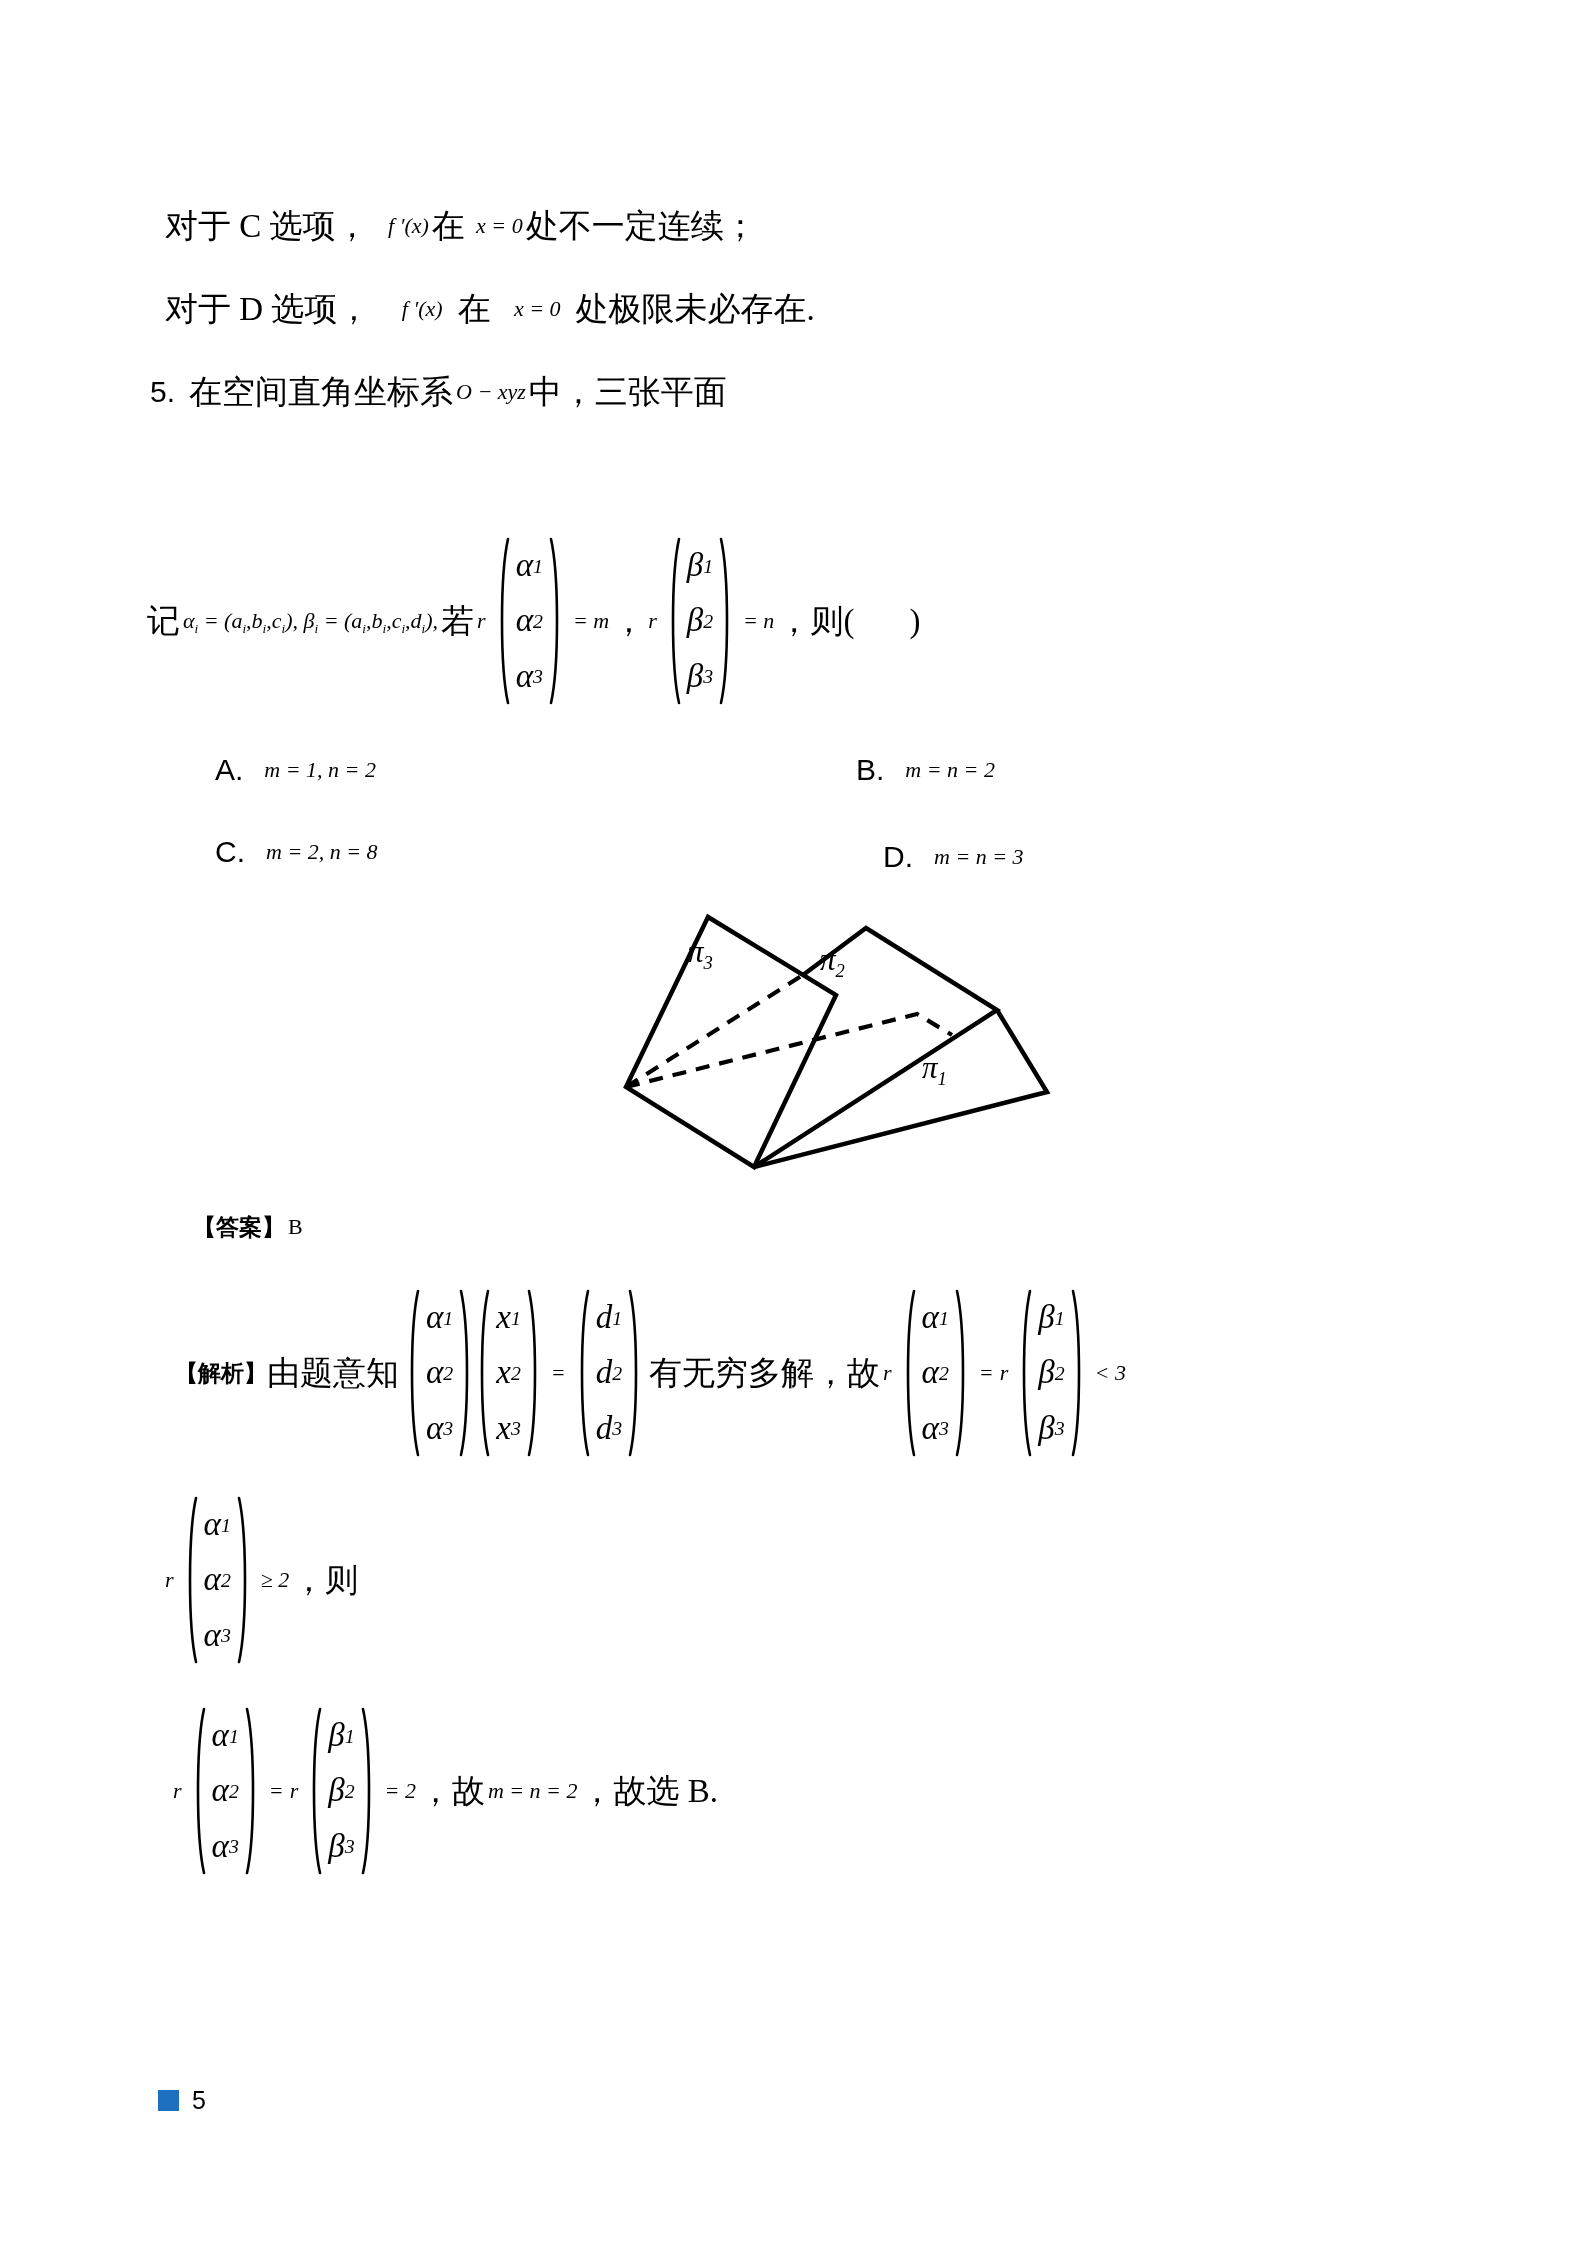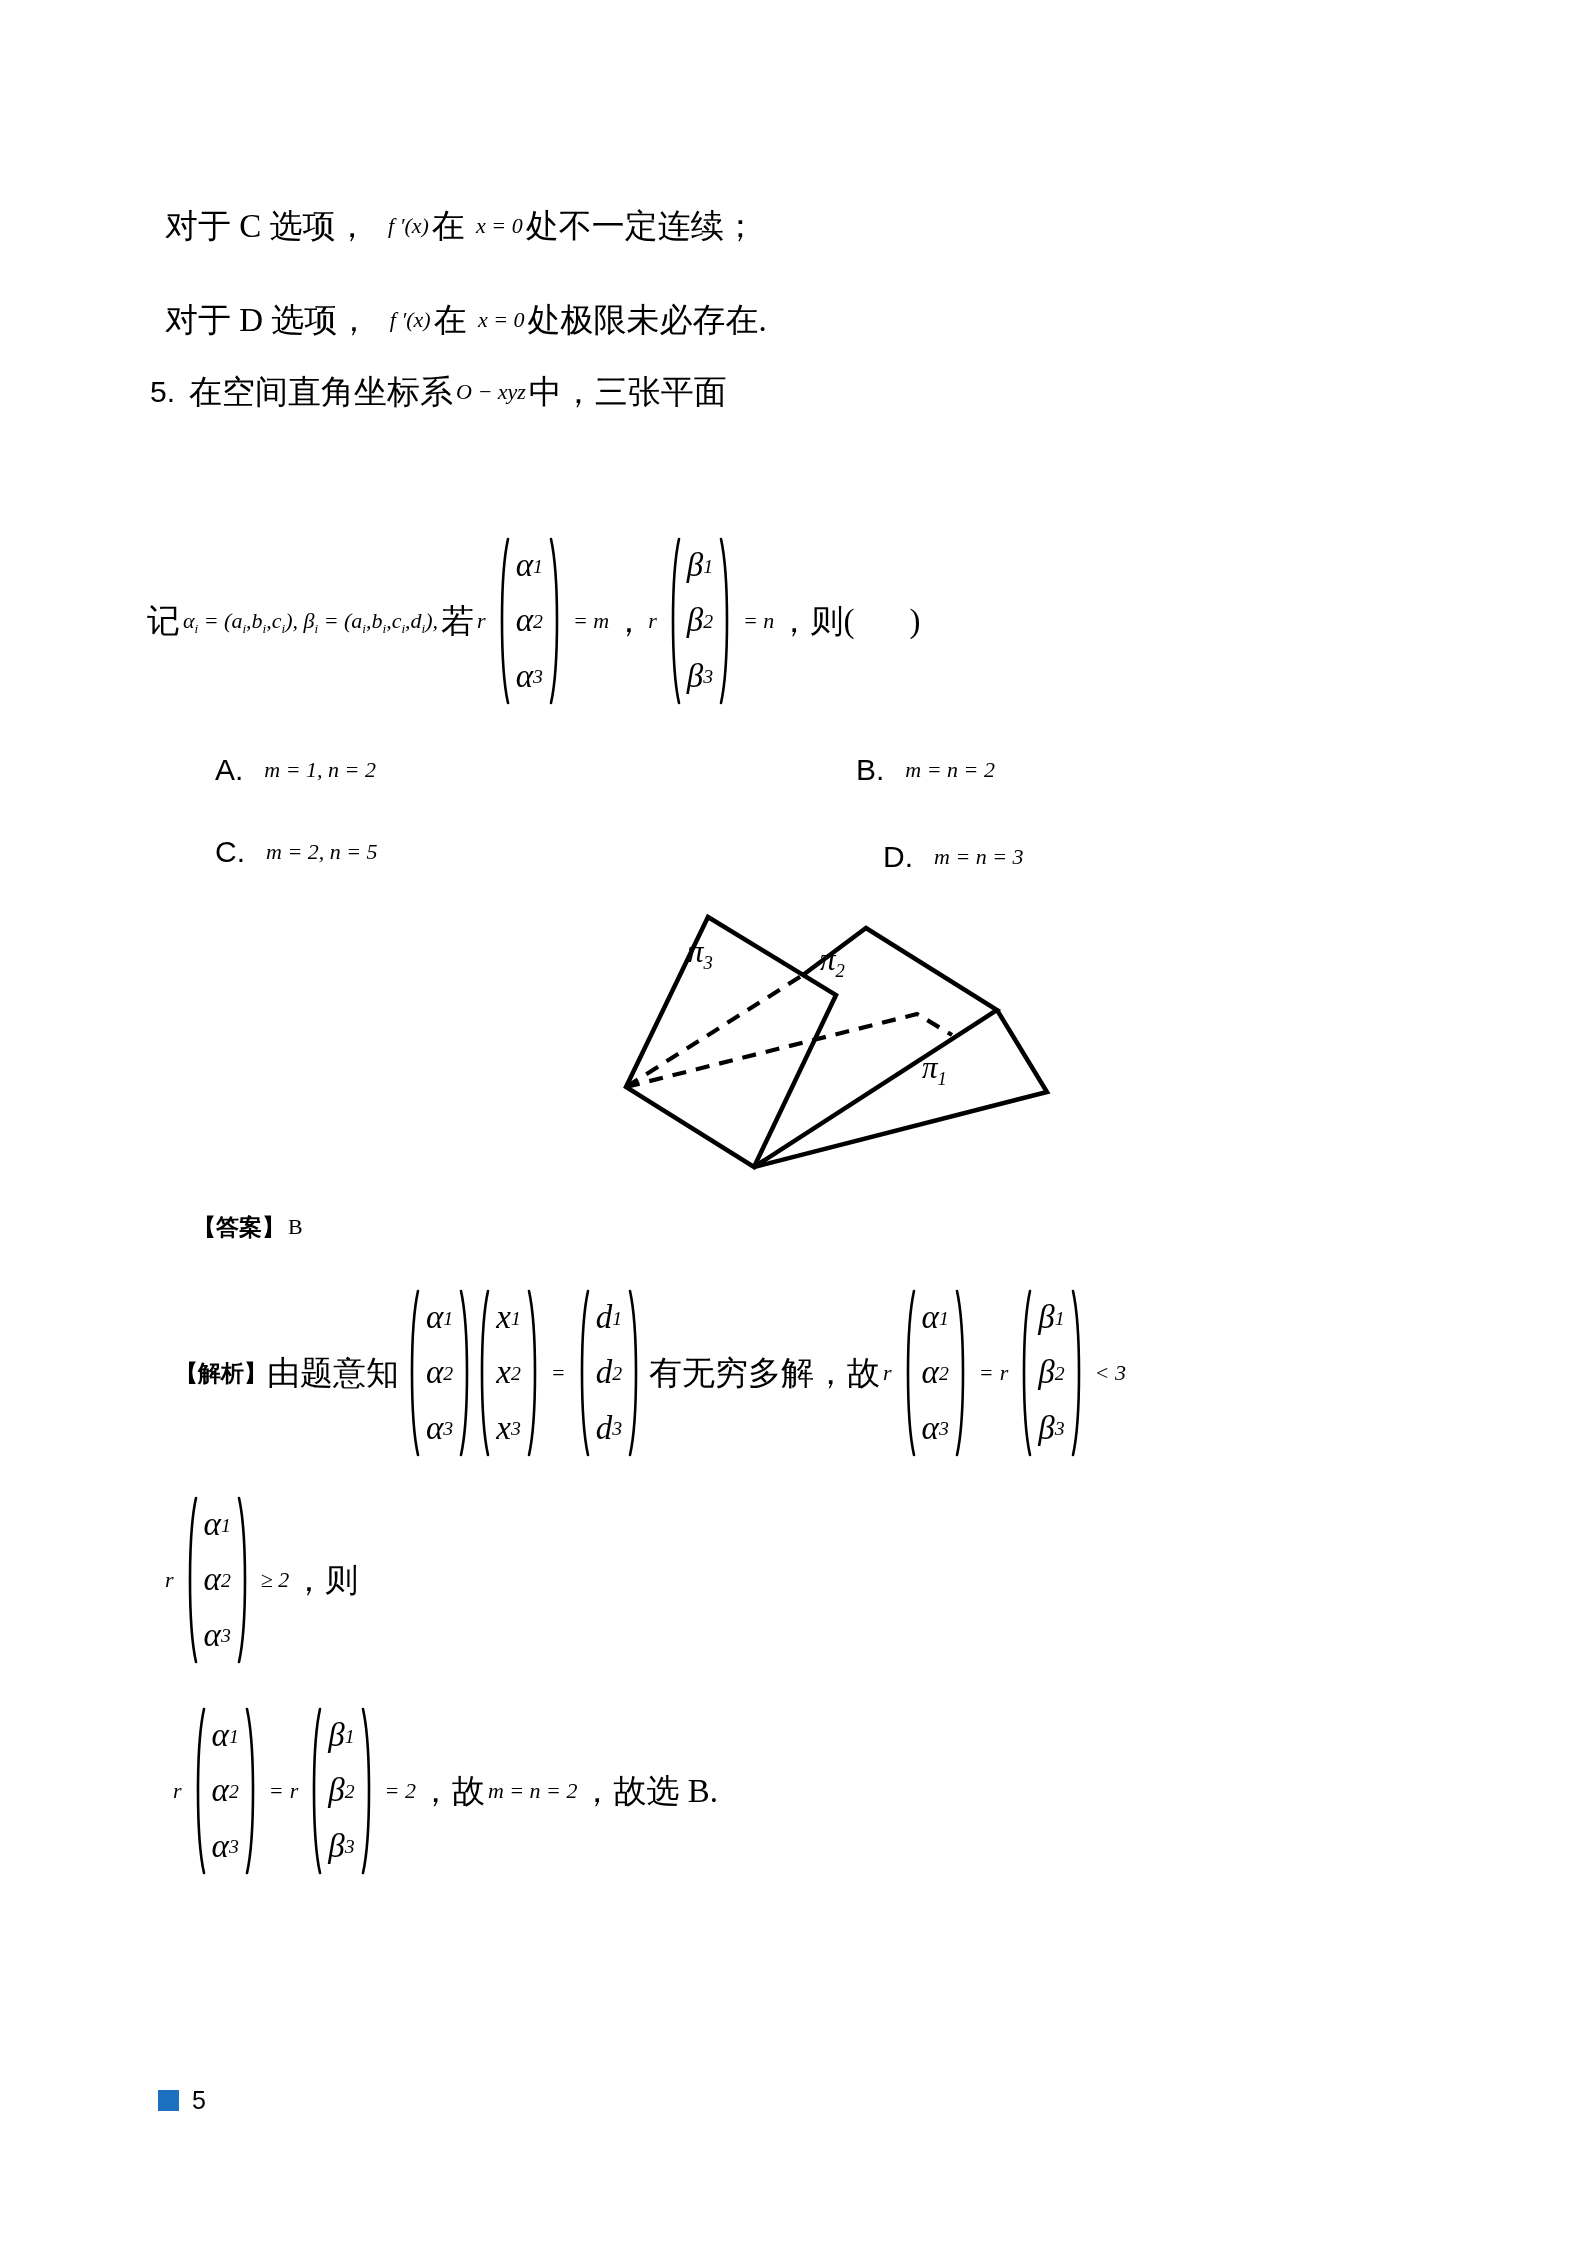--- a/index.html
+++ b/index.html
@@ -33,21 +33,21 @@
 <div class="page">
 
   <div class="line" style="left:165px; top:200px; height:52px;">
     <span class="cn">对于 C 选项，  </span>
     <span class="mi">f ′(x)</span>
     <span class="cn">在 </span>
     <span class="mi">x = 0</span>
     <span class="cn">处不一定连续；</span>
   </div>
 
-  <div class="line" style="left:165px; top:294px; height:52px;">
+  <div class="line" style="left:165px; top:283px; height:52px;gap:12px;">
     <span class="cn">对于 D 选项，  </span>
     <span class="mi">f ′(x)</span>
     <span class="cn">在 </span>
     <span class="mi">x = 0</span>
     <span class="cn">处极限未必存在.</span>
   </div>
 
   <div class="line" style="left:150px; top:366px; height:52px;">
     <span class="num">5.</span>
     <span class="cn">在空间直角坐标系</span>
@@ -91,21 +91,21 @@
   <div class="line" style="left:215px; top:744px; height:52px;">
     <span class="optlabel">A.</span>
     <span class="mi">m = 1, n = 2</span>
   </div>
   <div class="line" style="left:856px; top:744px; height:52px;">
     <span class="optlabel">B.</span>
     <span class="mi">m = n = 2</span>
   </div>
   <div class="line" style="left:215px; top:826px; height:52px;">
     <span class="optlabel">C.</span>
-    <span class="mi">m = 2, n = 5</span>
+    <span class="mi">m = 2, n = 8</span>
   </div>
   <div class="line" style="left:883px; top:831px; height:52px;">
     <span class="optlabel">D.</span>
     <span class="mi">m = n = 3</span>
   </div>
 
   <div class="figure">
     <svg width="480" height="300" viewBox="0 0 480 300">
       <polygon points="108,27 236,105 154,277 26,197" fill="none" stroke="#000" stroke-width="4.5" stroke-linejoin="miter"></polygon>
       <path d="M203 85 L266 38 L397 120 L154 277" fill="none" stroke="#000" stroke-width="4.5"></path>

